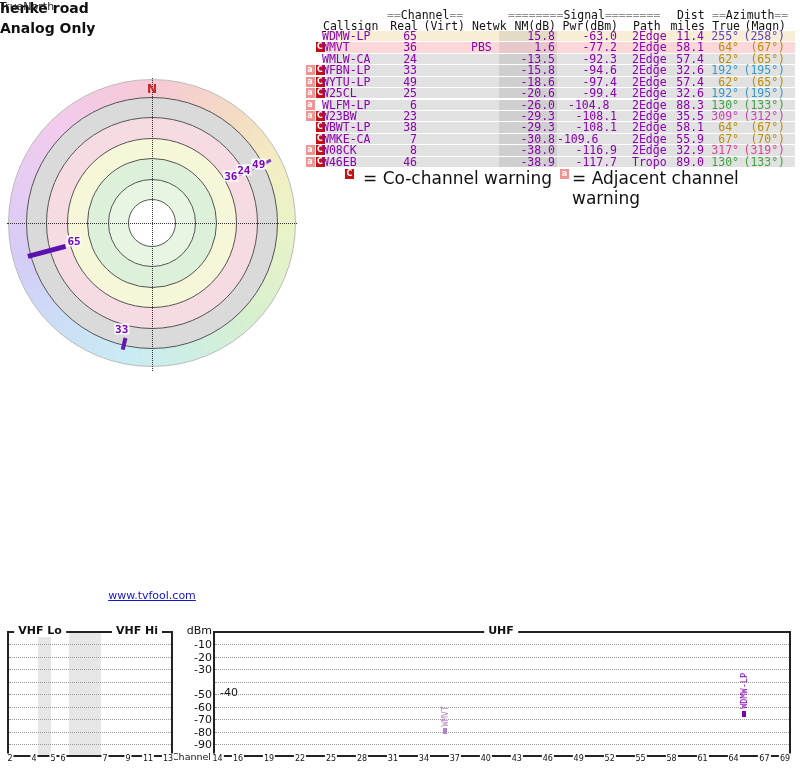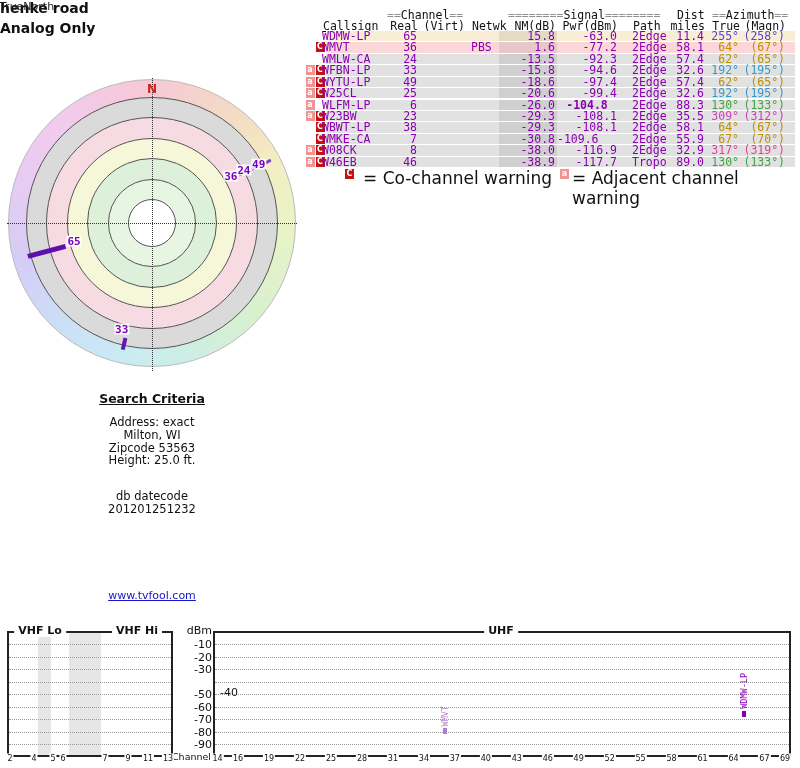--- a/index.html
+++ b/index.html
@@ -220,21 +220,21 @@
           <div class="t-cell" style="left: 420px; width: 60px; text-align: right; color: rgb(51, 153, 204);">(195°)</div>
         </div>
         <div class="t-row bg-gray" style="top: 93.52px;">
           <div class="rowbg"></div>
           <div class="nm-band"></div>
           <div class="warn-badge warn-a" style="left: 0.5px;">a</div>
           <div class="t-cell" style="left: 17px; width: 80px; text-align: left;">WLFM-LP</div>
           <div class="t-cell" style="left: 72px; width: 40px; text-align: right;">6</div>
           <div class="t-cell" style="left: 166px; width: 45px; text-align: left;"></div>
           <div class="t-cell" style="left: 194px; width: 56px; text-align: right; padding-right: 0px;">-26.0</div>
-          <div class="t-cell" style="left: 252px; width: 60px; text-align: center; font-weight: bold;">-104.8</div>
+          <div class="t-cell" style="left: 263px; width: 60px; text-align: left;">-104.8</div>
           <div class="t-cell" style="left: 327px; width: 45px; text-align: left;">2Edge</div>
           <div class="t-cell" style="left: 359px; width: 40px; text-align: right;">88.3</div>
           <div class="t-cell" style="left: 394px; width: 40px; text-align: right; color: rgb(63, 163, 63);">130°</div>
           <div class="t-cell" style="left: 420px; width: 60px; text-align: right; color: rgb(63, 163, 63);">(133°)</div>
         </div>
         <div class="t-row bg-gray" style="top: 104.94px;">
           <div class="rowbg"></div>
           <div class="nm-band"></div>
           <div class="warn-badge warn-a" style="left: 0.5px;">a</div>
           <div class="warn-badge warn-c" style="left: 10.5px;">C</div>
@@ -307,31 +307,20 @@
           <div class="t-cell" style="left: 420px; width: 60px; text-align: right; color: rgb(63, 163, 63);">(133°)</div>
         </div>
       </div>
   </div>
 
   <div class="abs legend-badge c">C</div>
   <div class="abs legend-text c">= Co-channel warning</div>
   <div class="abs legend-badge a">a</div>
   <div class="abs legend-text a">= Adjacent channel warning</div>
 
-  <div class="abs search">
-    <div class="search-title">Search Criteria</div>
-    <div class="search-line">Address: exact</div>
-    <div class="search-line">Milton, WI</div>
-    <div class="search-line">Zipcode 53563</div>
-    <div class="search-line">Height: 25.0 ft.</div>
-    <div class="db-block">
-      <div class="search-line">db datecode</div>
-      <div class="search-line">201201251232</div>
-    </div>
-  </div>
 
   <a class="abs site-link" href="#">www.tvfool.com</a>
 
   <div id="vhf-box" class="abs chart-box">
       <div class="grayband" style="left: 29px; width: 13px;"></div>
       <div class="grayband" style="left: 60px; width: 32px;"></div>
       <div class="gridline" style="top: 11.25px;"></div>
       <div class="gridline" style="top: 23.75px;"></div>
       <div class="gridline" style="top: 36.25px;"></div>
       <div class="gridline" style="top: 48.75px;"></div>

